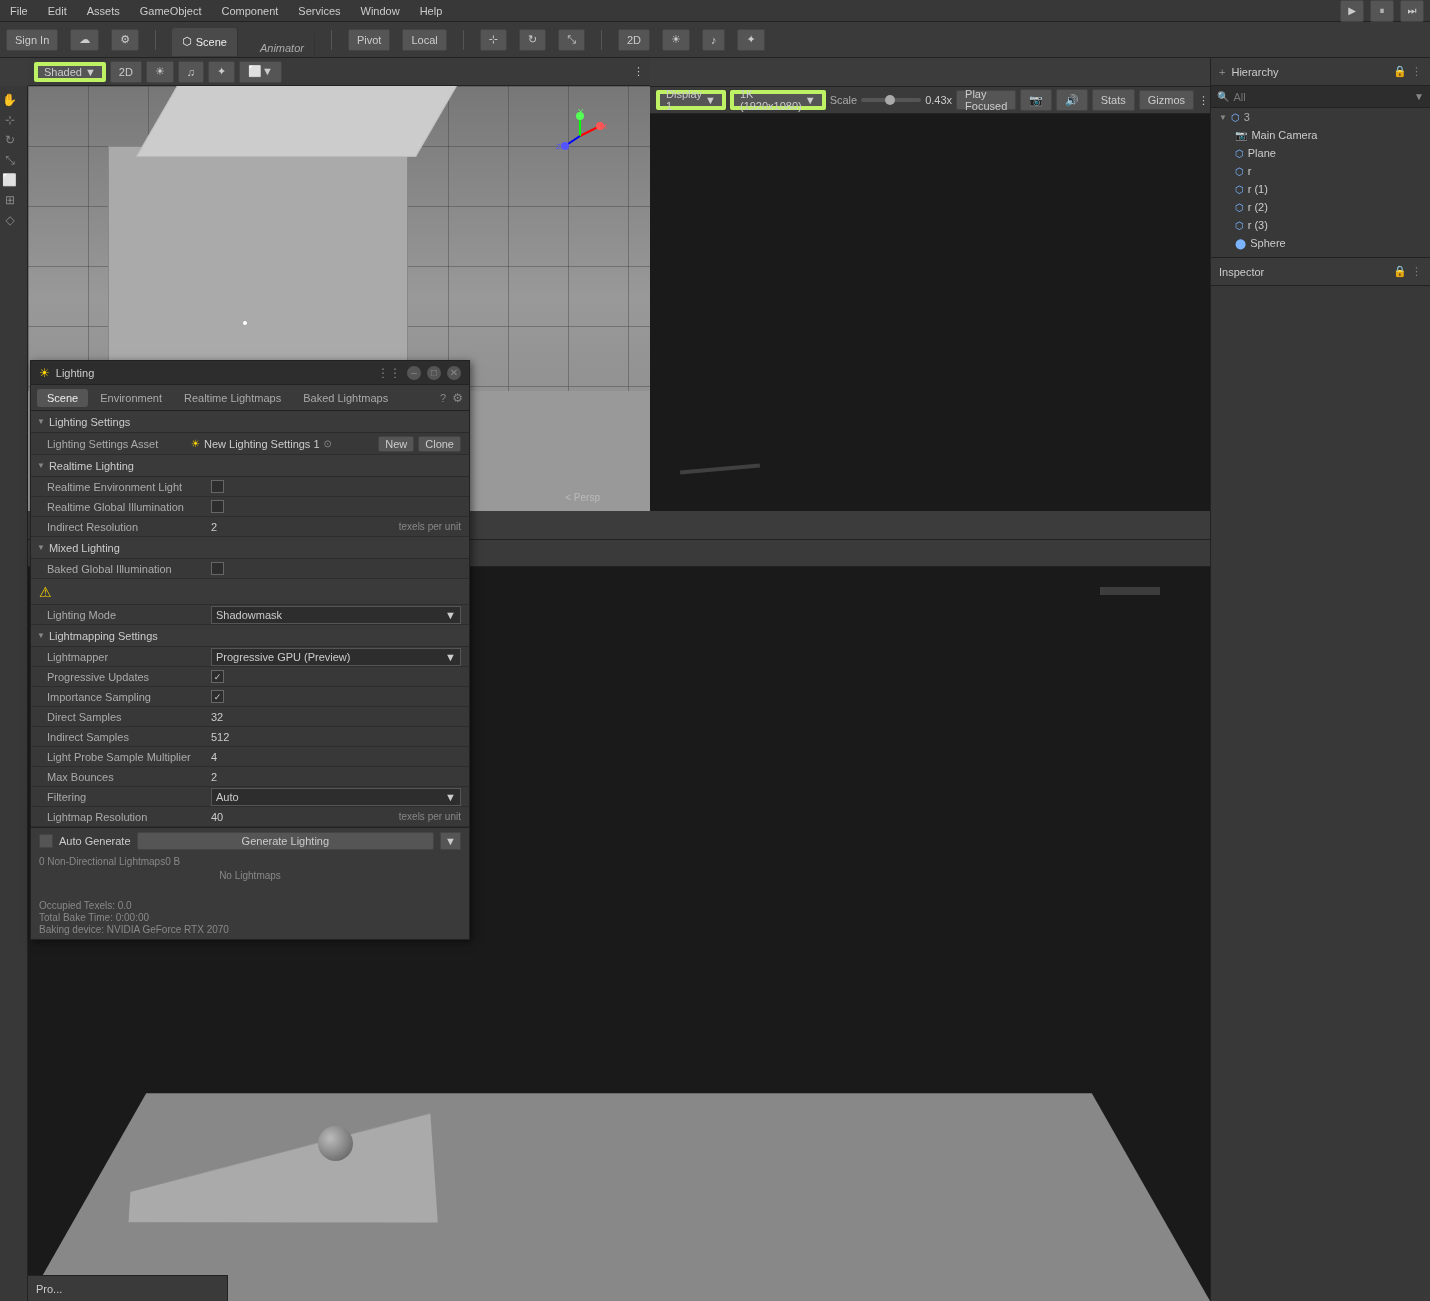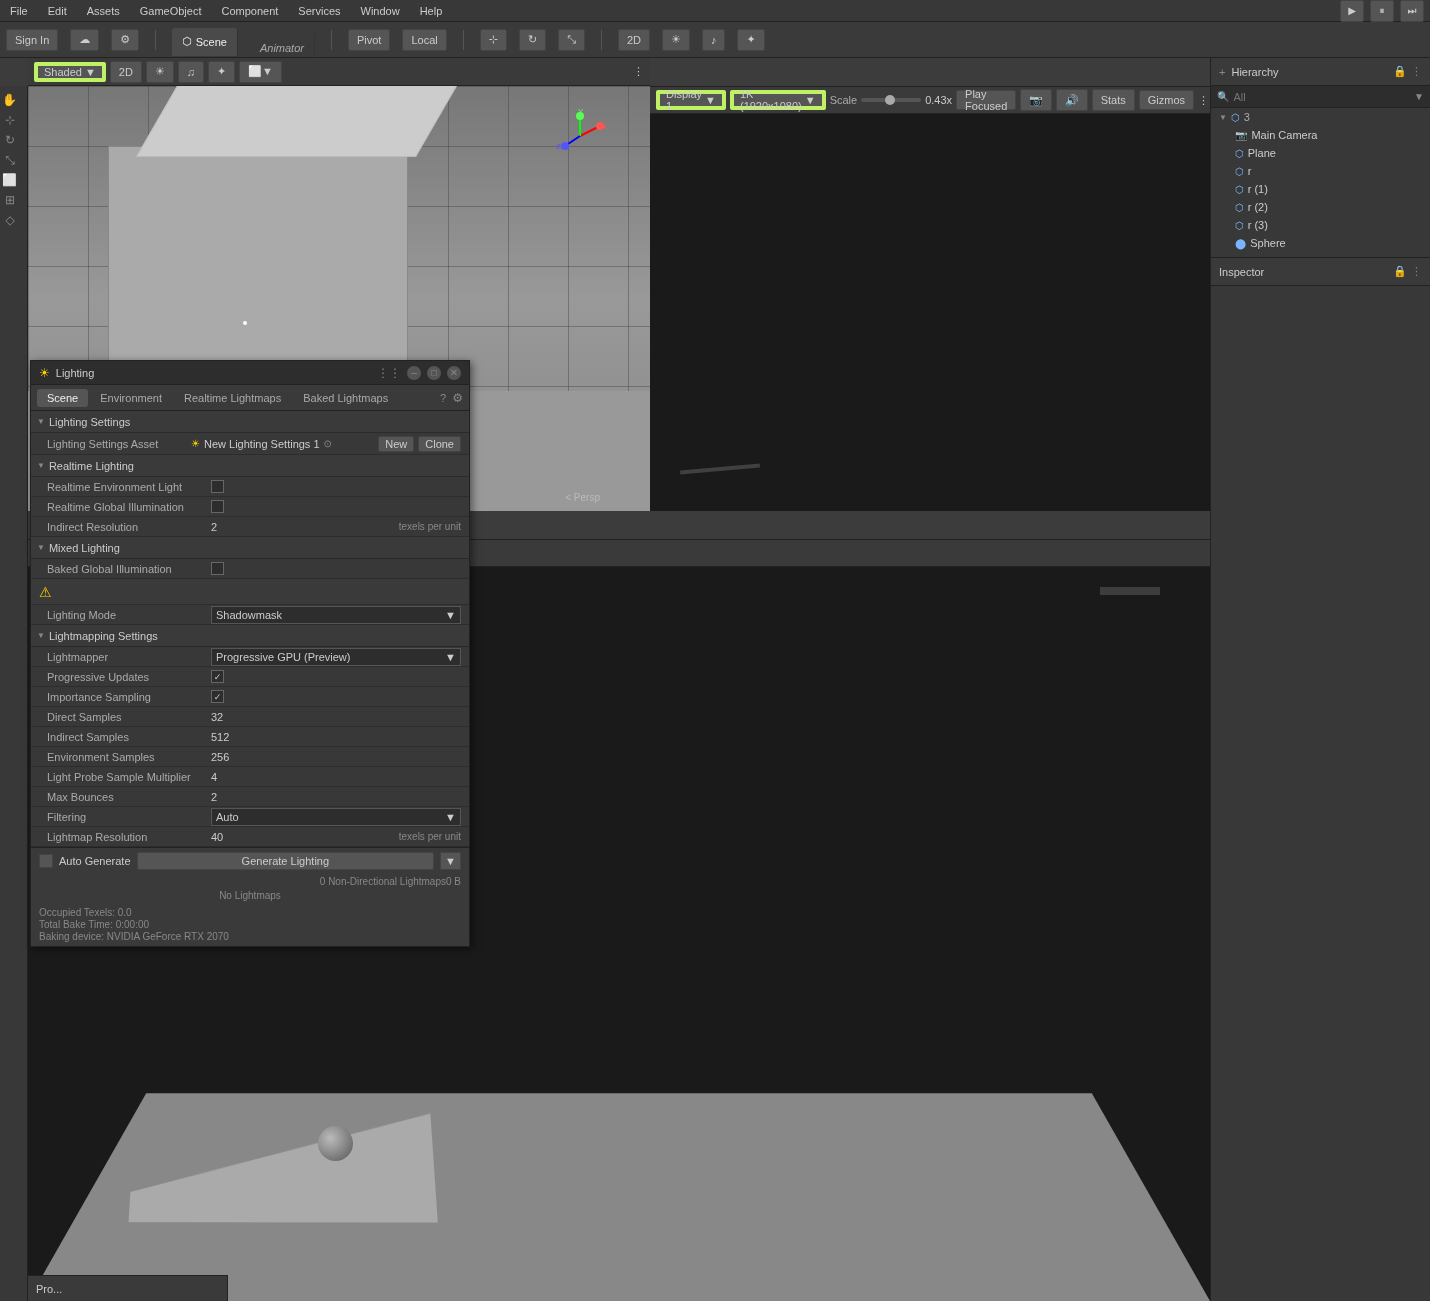--- a/index.html
+++ b/index.html
@@ -858,24 +858,20 @@
       <div class="light-row">
         <span class="light-label">Direct Samples</span>
         <span class="light-value">32</span>
       </div>
 
       <div class="light-row">
         <span class="light-label">Indirect Samples</span>
         <span class="light-value">512</span>
       </div>
 
-      <div class="light-row">
-        <span class="light-label">Environment Samples</span>
-        <span class="light-value">256</span>
-      </div>
 
       <div class="light-row">
         <span class="light-label">Light Probe Sample Multiplier</span>
         <span class="light-value">4</span>
       </div>
 
       <div class="light-row">
         <span class="light-label">Max Bounces</span>
         <span class="light-value">2</span>
       </div>
@@ -898,25 +894,25 @@
 
     <div class="lighting-footer">
       <div class="footer-row">
         <div style="display:flex;align-items:center;gap:6px;margin-bottom:4px;width:100%;">
           <div style="width:14px;height:14px;background:#555;border:1px solid #444;display:flex;align-items:center;justify-content:center;"></div>
           <span style="font-size:11px;color:#ccc;">Auto Generate</span>
           <div class="footer-gen-btn">Generate Lighting</div>
           <span style="background:#555;border:1px solid #444;padding:2px 4px;cursor:pointer;font-size:11px;">▼</span>
         </div>
       </div>
-      <div style="display:flex;justify-content:flex-end;margin-bottom:2px;">
+      <div style="display:flex;justify-content:flex-start;margin-bottom:2px;">
         <span style="font-size:10px;color:#888;">0 Non-Directional Lightmaps</span>
         <span style="font-size:10px;color:#888;">0 B</span>
       </div>
-      <div style="text-align:center;margin-bottom:5px;">
+      <div style="text-align:center;margin-bottom:18px;">
         <span style="font-size:10px;color:#888;">No Lightmaps</span>
       </div>
       <div>
         <span style="font-size:10px;color:#888;">Occupied Texels: 0.0</span>
       </div>
       <div>
         <span style="font-size:10px;color:#888;">Total Bake Time: 0:00:00</span>
       </div>
       <div>
         <span style="font-size:10px;color:#888;">Baking device: NVIDIA GeForce RTX 2070</span>

